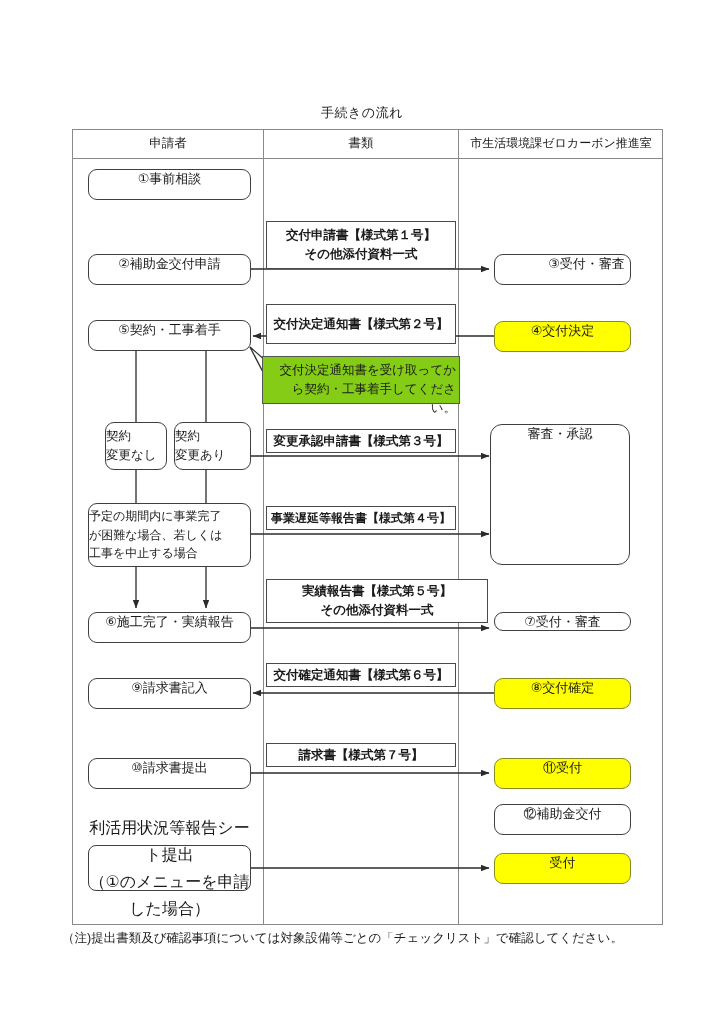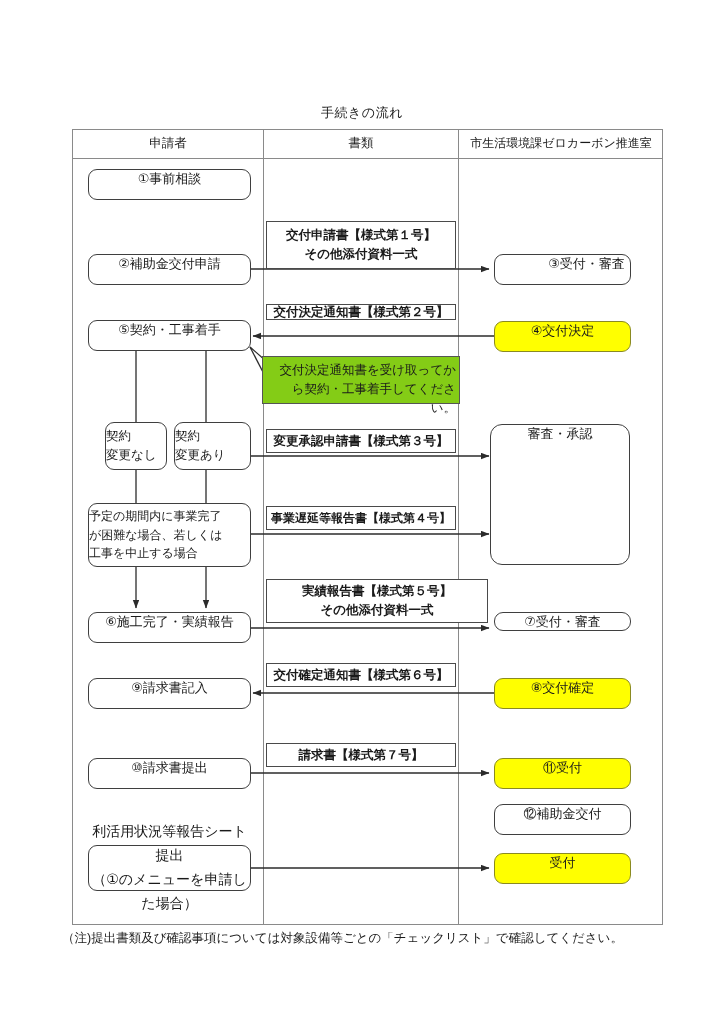--- a/index.html
+++ b/index.html
@@ -79,21 +79,21 @@
     display: flex;
     align-items: flex-start;
     justify-content: center;
     text-align: center;
     font-size: 13px;
     line-height: 1.45;
     white-space: nowrap;
     z-index: 3;
   }
   .node.small { font-size: 11.5px; }
-  .node.tiny  { font-size: 14px; line-height: 1.7; white-space: normal; }
+  .node.tiny  { font-size: 16px; line-height: 1.7; white-space: normal; border-radius: 8px; }
   .node.multi { white-space: normal; font-size: 12.5px; line-height: 1.55; }
 
   .node.yellow {
     background: #FFFF00;
     border-color: #8a8a22;
   }
 
   
   .doc-box {
     position: absolute;
@@ -242,21 +242,21 @@
   <div class="node tiny" style="left:88px; top:829px; width:163px; height:46px; flex-direction:column;">
     <span>利活用状況等報告シート提出</span>
     <span>（①のメニューを申請した場合）</span>
   </div>
 
   <div class="doc-box" style="left:266px; top:205px; width:190px; height:48px;">
     <span>交付申請書【様式第１号】</span>
     <span>その他添付資料一式</span>
   </div>
 
-  <div class="doc-box" style="left:266px; top:288px; width:190px; height:16px;">
+  <div class="doc-box" style="left:266px; top:288px; width:190px; height:40px;">
     <span>交付決定通知書【様式第２号】</span>
   </div>
 
   <div class="doc-box" style="left:266px; top:413px; width:190px; height:24px;">
     <span>変更承認申請書【様式第３号】</span>
   </div>
 
   <div class="doc-box" style="left:266px; top:490px; width:190px; height:24px; font-size:12px;">
     <span>事業遅延等報告書【様式第４号】</span>
   </div>

